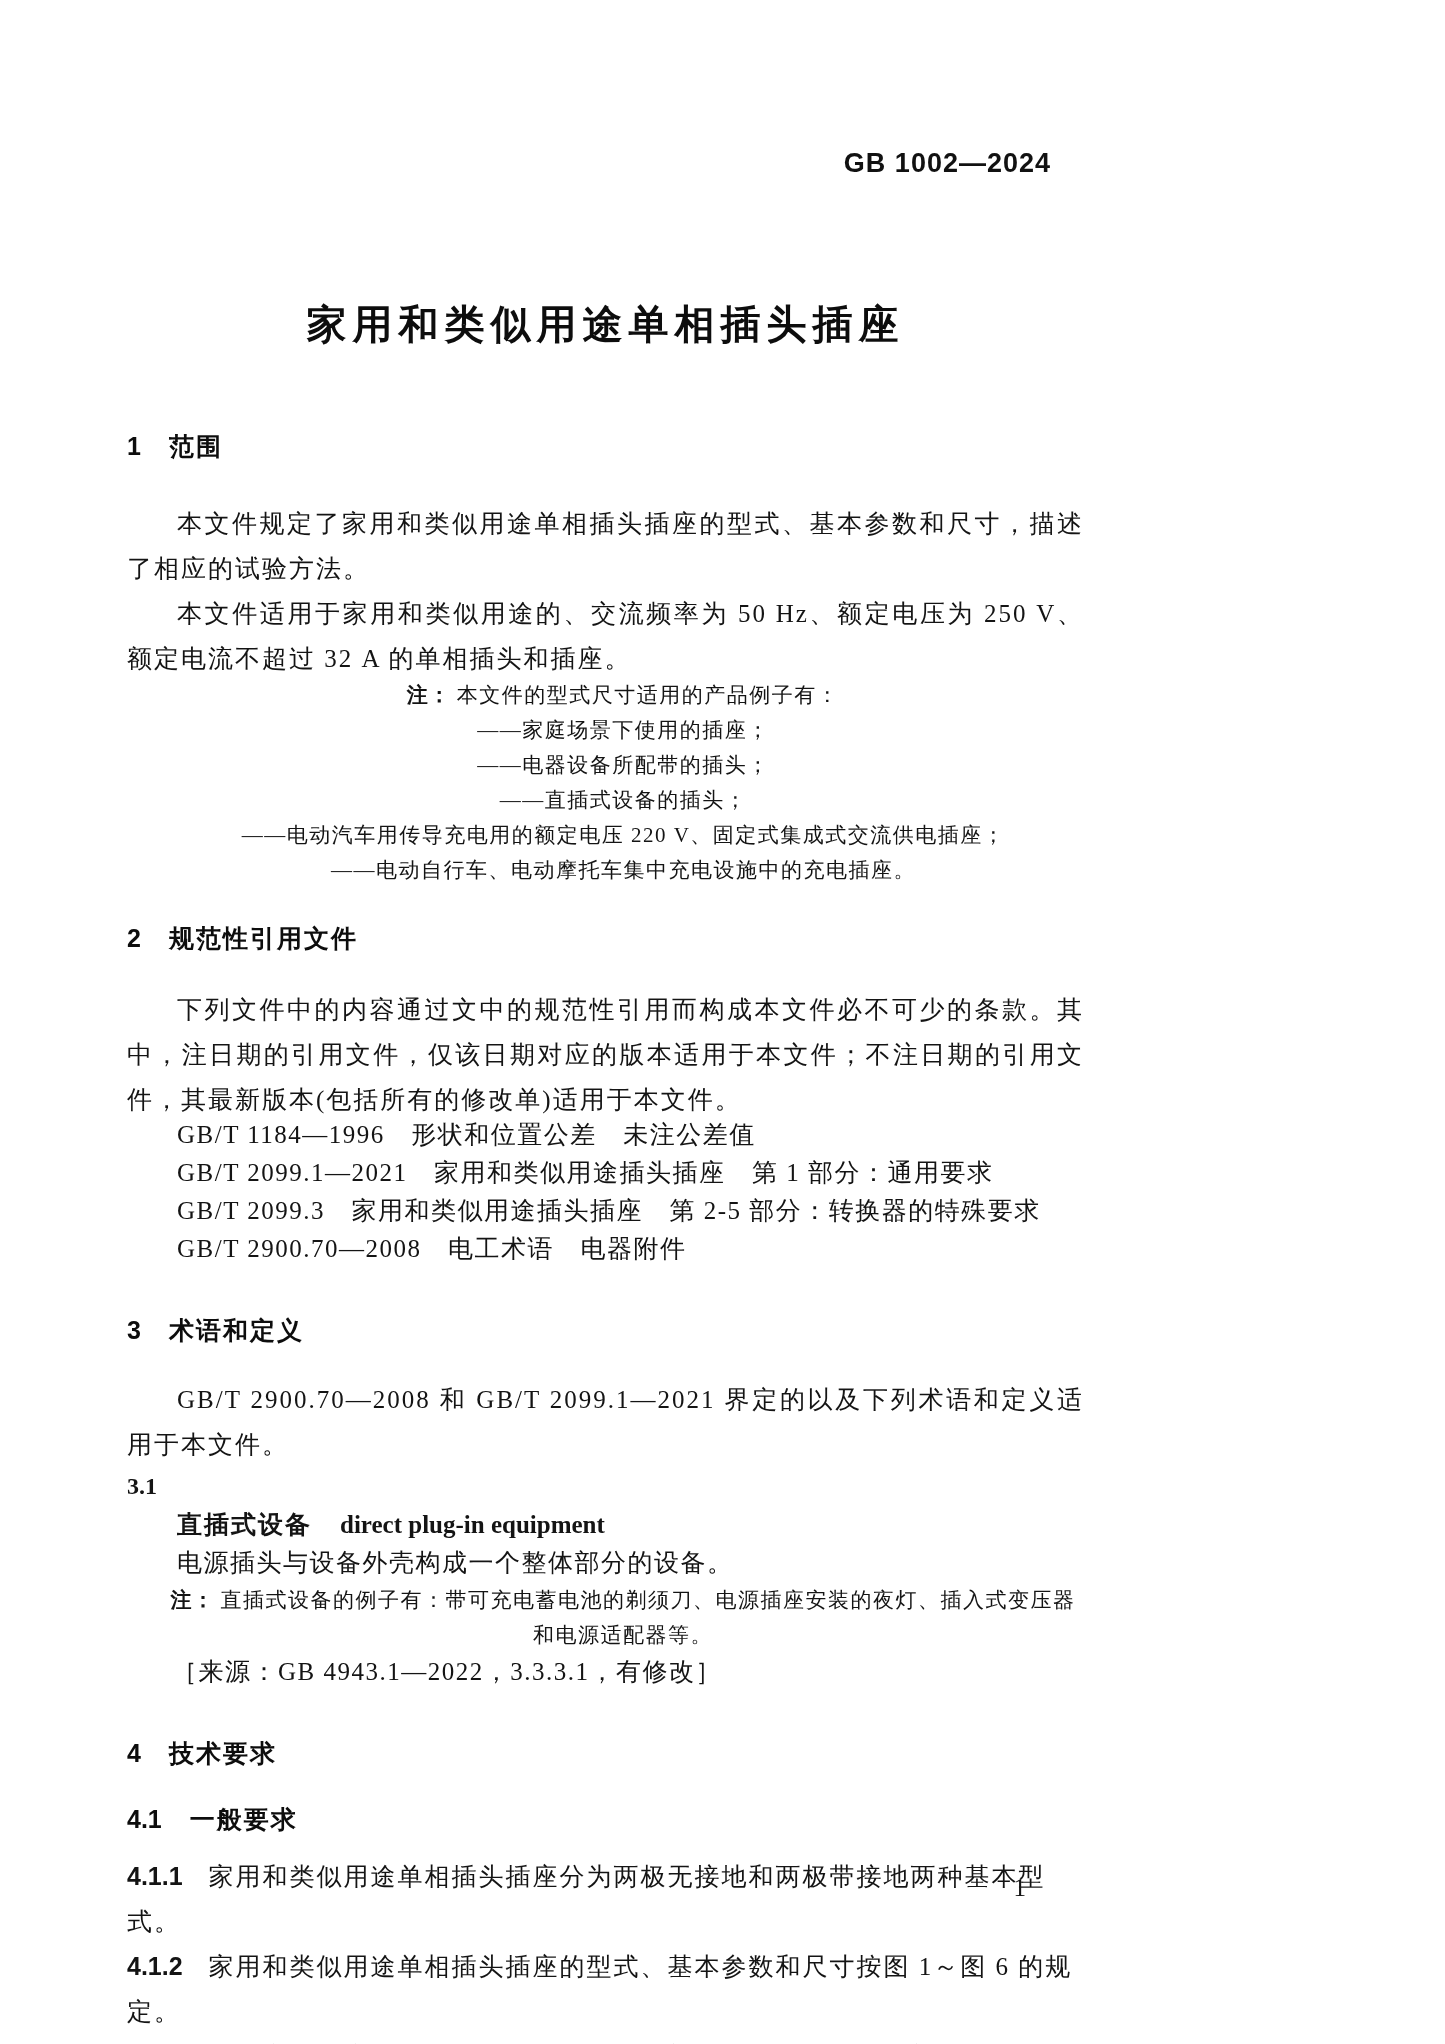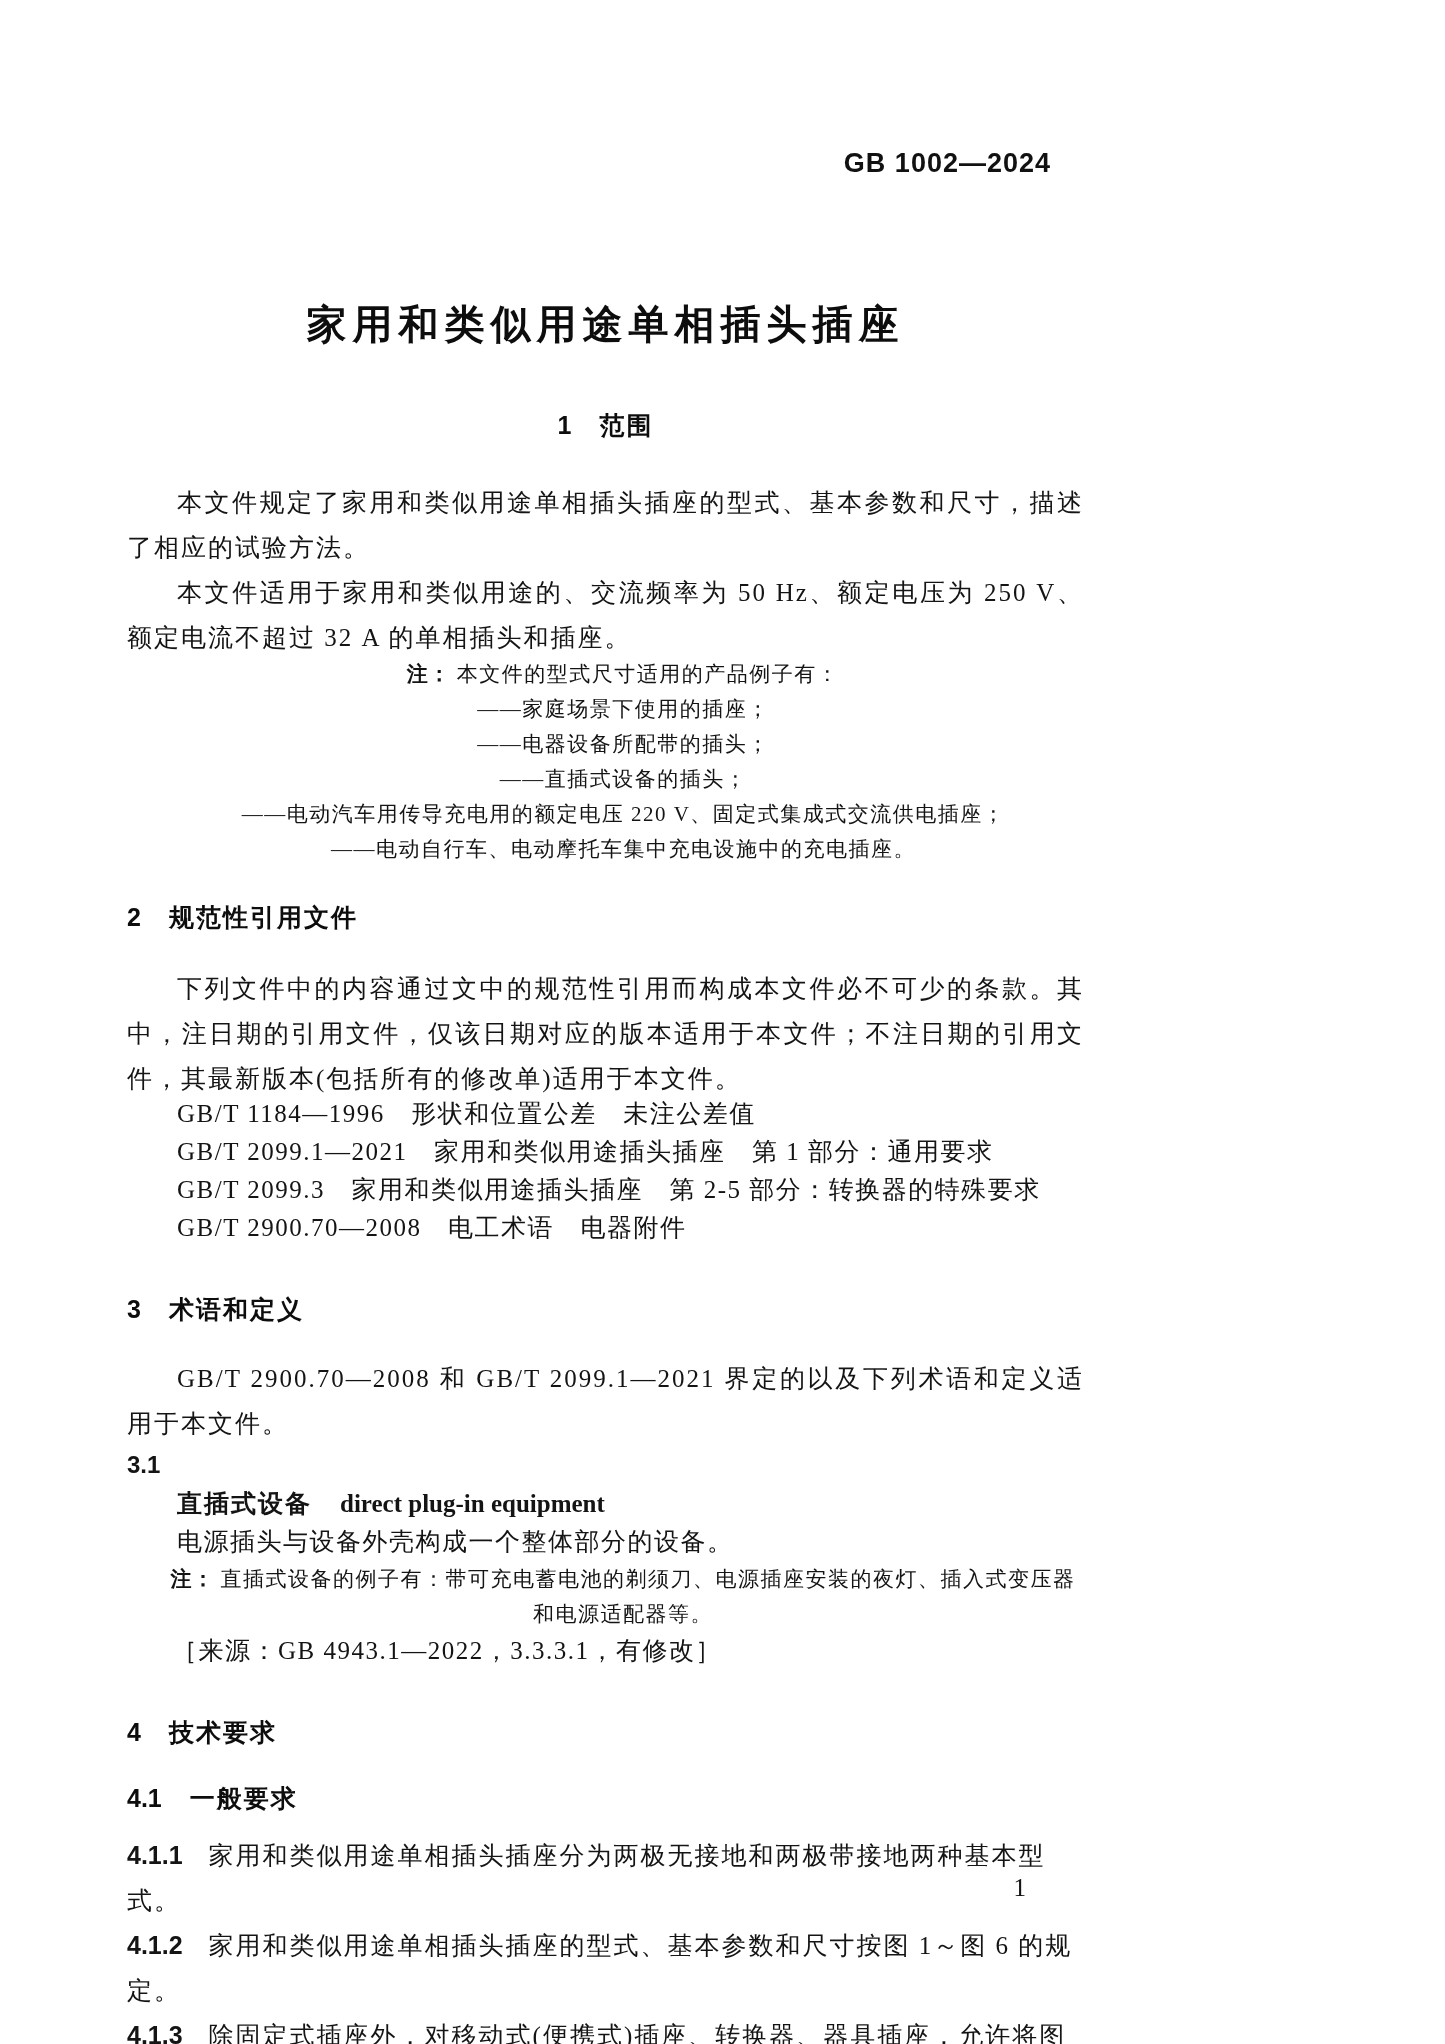--- a/index.html
+++ b/index.html
@@ -35,42 +35,42 @@
   }
 
   .note-block{font-size:21px;line-height:35px;letter-spacing:1.5px;color:#141414;text-align:center;}
   .note-row{margin-left:35px;}
   .note-label{font-family:"Liberation Sans","DejaVu Sans",sans-serif;font-weight:bold;letter-spacing:1px;margin-right:6px;}
   .note-item{margin-left:36px;}
 
   .refs-block{font-size:25px;line-height:38px;letter-spacing:1.5px;margin-left:50px;color:#141414;}
 
   .term-clause-num{
-    font-family:Liberation Sans, sans-serif;
+    font-family:Liberation Serif, serif;
     font-weight:bold;font-size:24px;line-height:38px;
   }
   .term-row{margin-left:50px;font-size:25px;line-height:38px;letter-spacing:1.5px;}
   .term-zh{font-family:"Liberation Sans","DejaVu Sans",sans-serif;font-weight:bold;letter-spacing:2px;text-align:center;}
   .term-en{font-family:"Liberation Serif","DejaVu Serif",serif;font-weight:bold;letter-spacing:0;margin-left:28px;}
   .term-note{margin-left:35px;}
   .term-source{margin-left:45px;font-size:25px;line-height:38px;letter-spacing:1.5px;}
 
   .clause-row{font-size:25px;line-height:45px;letter-spacing:2px;color:#141414;}
   .clause-num{
     font-family:"Liberation Sans","DejaVu Sans",sans-serif;
     font-weight:bold;letter-spacing:0;margin-right:26px;
   }
 
   .page-number{
     position:absolute;top:1874px;right:183px;
     font-size:25px;color:#141414;
   }
 
   
-  .mt-h1{margin-top:52px;text-align:center;}
+  .mt-h1{margin-top:73px;}
   .mt-p1{margin-top:38px;}
   .mt-note{margin-top:-4px;}
   .mt-h2{margin-top:33px;}
   .mt-p2{margin-top:32px;}
   .mt-refs{margin-top:-6px;}
   .mt-h3{margin-top:45px;}
   .mt-p3{margin-top:30px;}
   .mt-h4{margin-top:45px;}
   .mt-h41{margin-top:32px;}
   .mt-clauses{margin-top:18px;}

